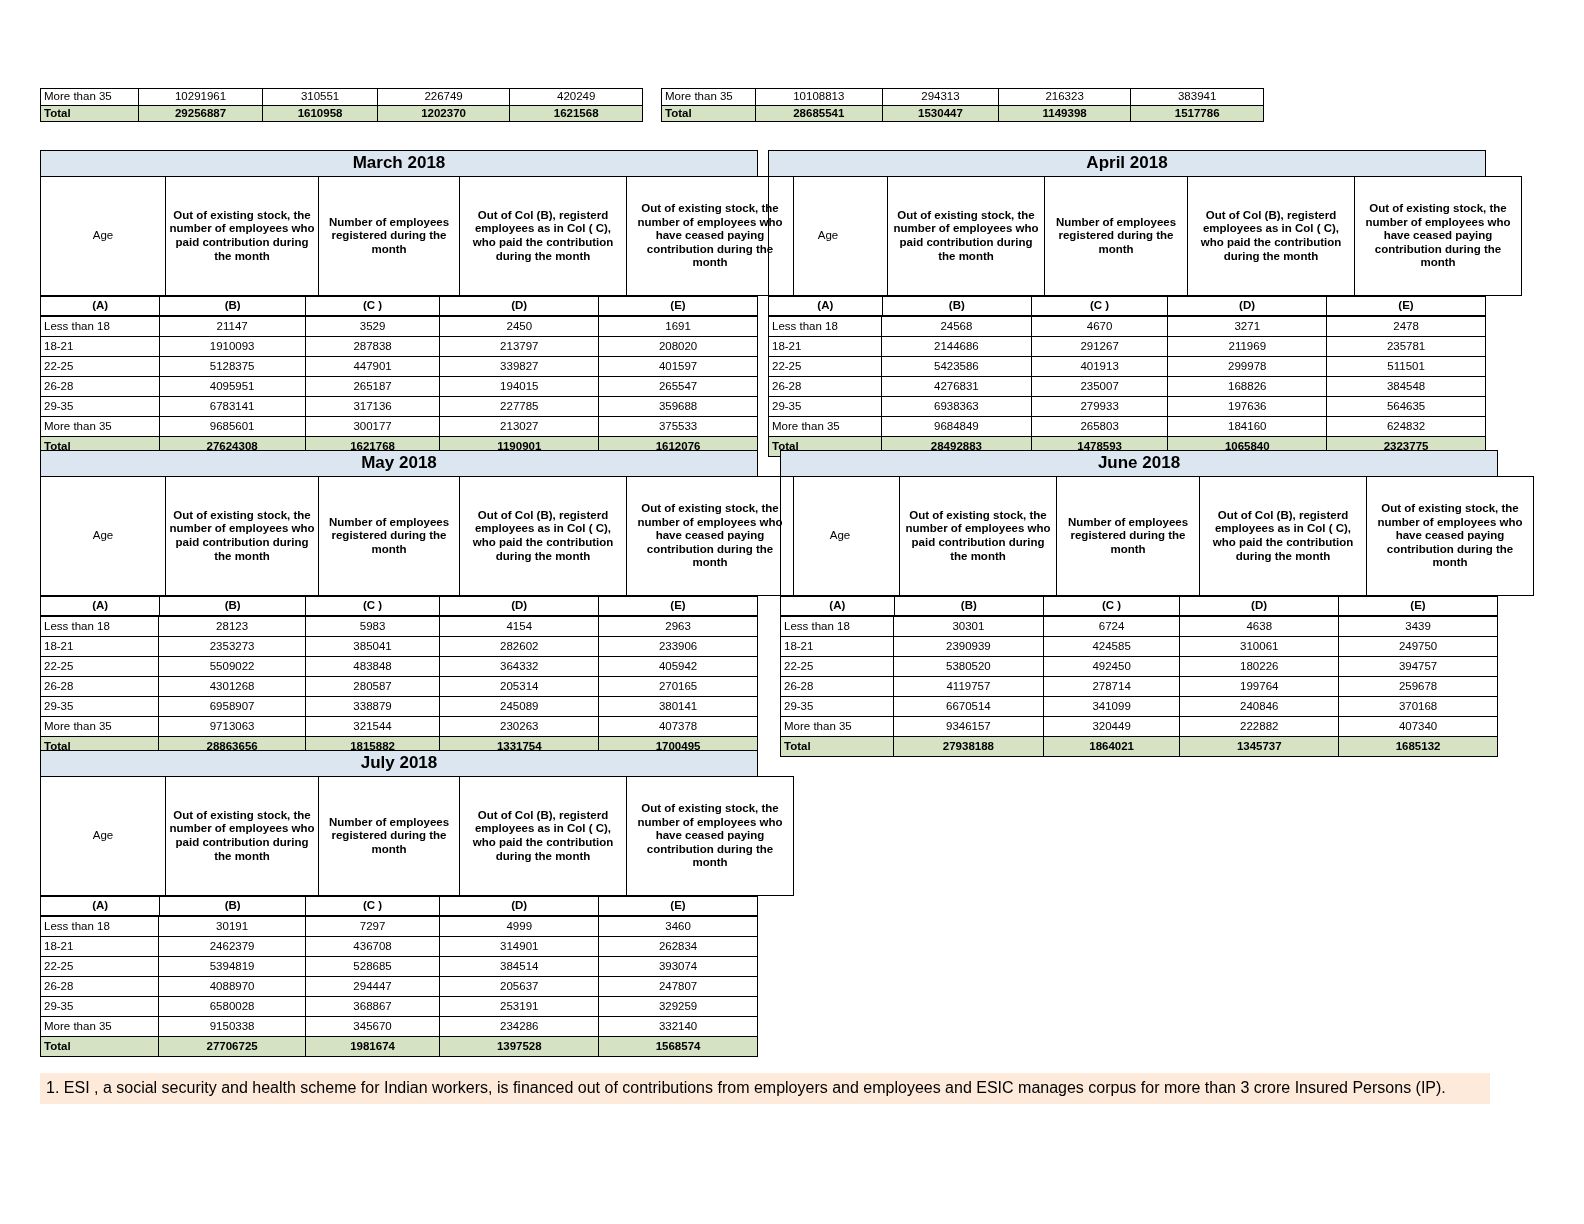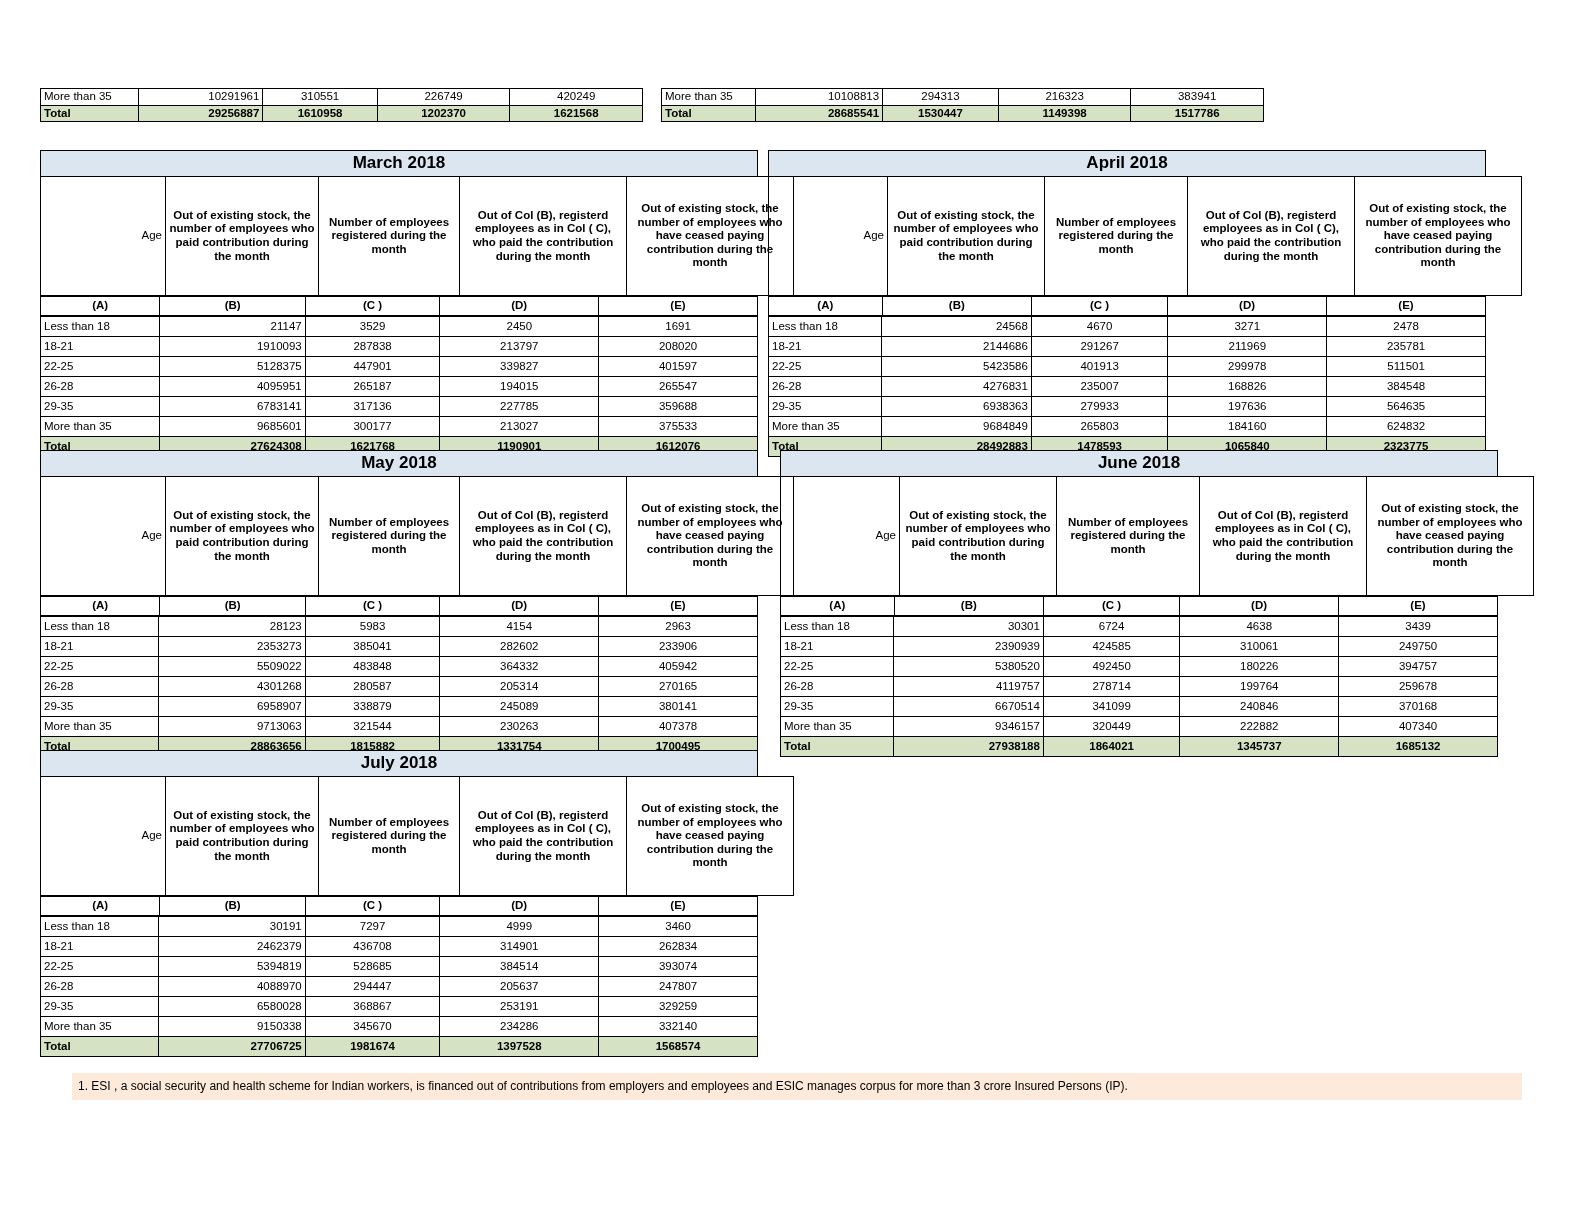--- a/index.html
+++ b/index.html
@@ -71,55 +71,54 @@
   .hdr-table td {
     font-weight: bold;
     text-align: center;
     vertical-align: middle;
     height: 116px;
     padding: 2px 3px;
     line-height: 1.22;
   }
   .hdr-table td.age-cell {
     font-weight: normal;
-    text-align: right;
+    text-align: center;
     vertical-align: middle;
     border-radius: 31px;
   }
   .sub-table td {
     font-weight: bold;
     text-align: center;
     height: 16px;
   }
   .data-table td {
     height: 17px;
   }
   .c0 { width: 118px; }
-  .c1 { width: 146px; text-align: right; }
+  .c1 { width: 146px; }
   .c2 { width: 134px; }
   .c3 { width: 160px; }
   .c4 { width: 160px; }
 
   
   .v2 .c0 { width: 112px; }
   .v2 .c1 { width: 150px; }
   .v2 .c2 { width: 136px; }
   .v2 .c3 { width: 160px; }
   .v2 .c4 { width: 160px; }
 
   .footnote {
     position: absolute;
     left: 40px;
     top: 1073px;
     width: 1450px;
     background: #fdeada;
-    font-size: 12px;
+    font-size: 16px;
     padding: 6px 6px 7px 6px;
     box-sizing: border-box;
-    margin-left: 32px;
   }
 </style>
 </head>
 <body>
 
 <div class="page">
 
   <div class="top-row-wrap">
     <table class="grid">
       <tbody>

